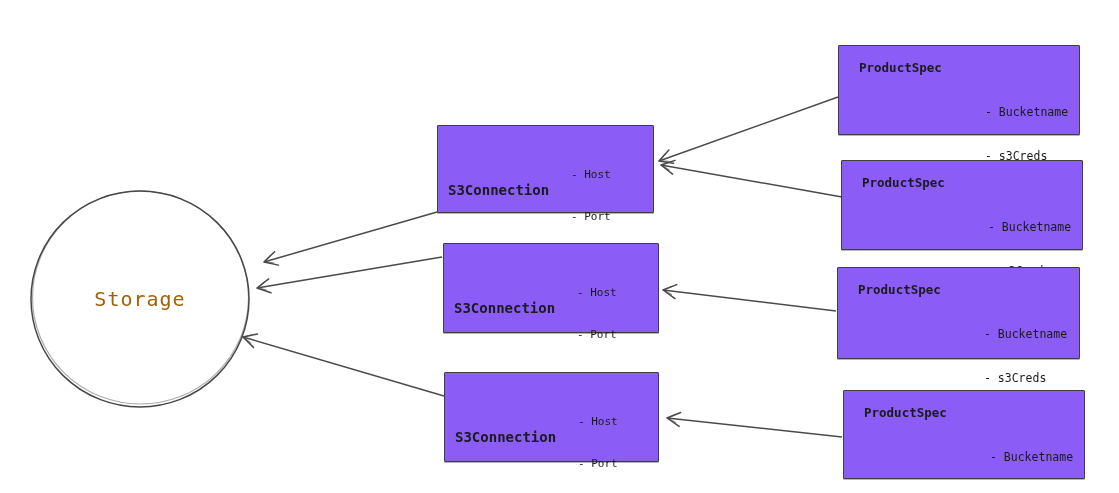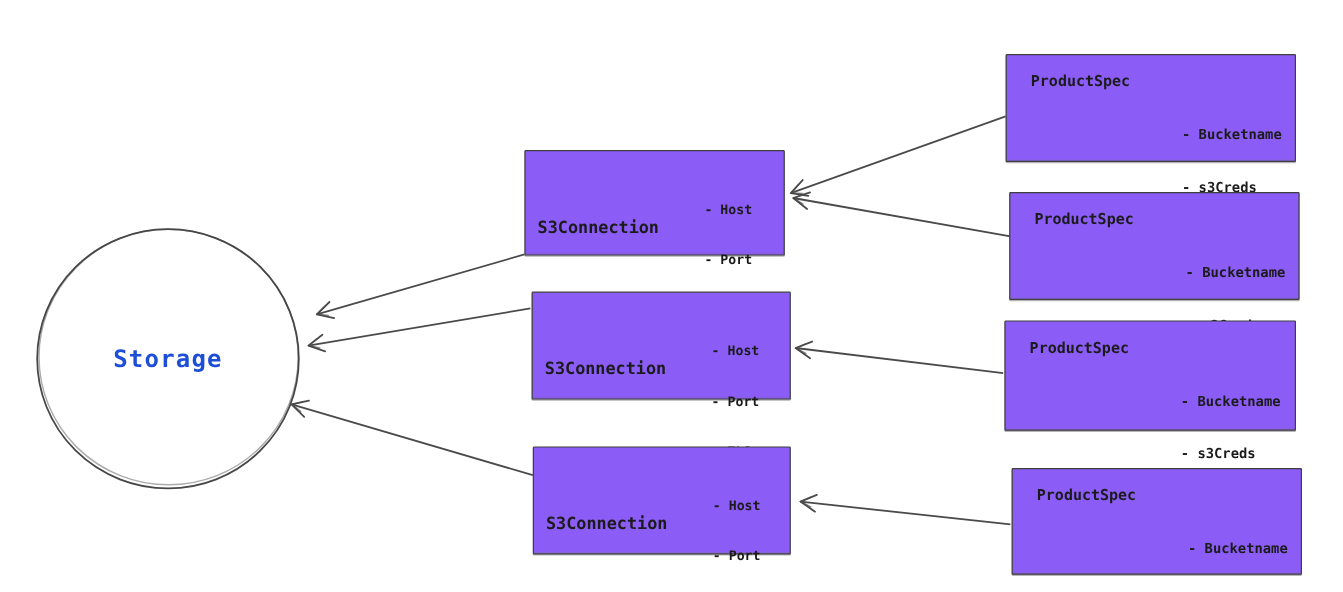--- a/index.html
+++ b/index.html
@@ -27,34 +27,34 @@
   }
   .node-title {
     position: absolute;
     font-weight: 700;
     white-space: pre;
   }
   .s3c .node-title { left: 10px; top: 8px; font-size: 14px; line-height: 18px; margin-top: 47px; }
   .ps  .node-title { left: 20px; top: 13px; font-size: 12.5px; line-height: 17px; }
   .node-attrs {
     position: absolute;
-    font-weight: 700;
+    font-weight: 400;
     white-space: pre;
   }
-  .s3c .node-attrs { left: 133px; top: 14px; font-size: 11px; line-height: 14px; margin-left: 16px; }
+  .s3c .node-attrs { left: 133px; top: 14px; font-size: 11px; line-height: 14px; }
   .ps  .node-attrs { left: 146px; top: 30px; font-size: 11.5px; line-height: 14.5px; }
   .storage-label {
     position: absolute;
     left: 50px; top: 287px;
     width: 180px;
     text-align: center;
     font-size: 20px;
-    font-weight: 700;
+    font-weight: 400;
     letter-spacing: 1px;
-    color: #1d4ed8;
+    color: #a16207;
   }
 </style>
 </head>
 <body>
 
 <div class="canvas">
 
   <svg class="links" viewBox="0 0 1119 493" xmlns="http://www.w3.org/2000/svg">
     <defs>
       <marker id="arrow" markerUnits="userSpaceOnUse" markerWidth="20" markerHeight="20" viewBox="0 0 20 20" refX="17" refY="10" orient="auto">

